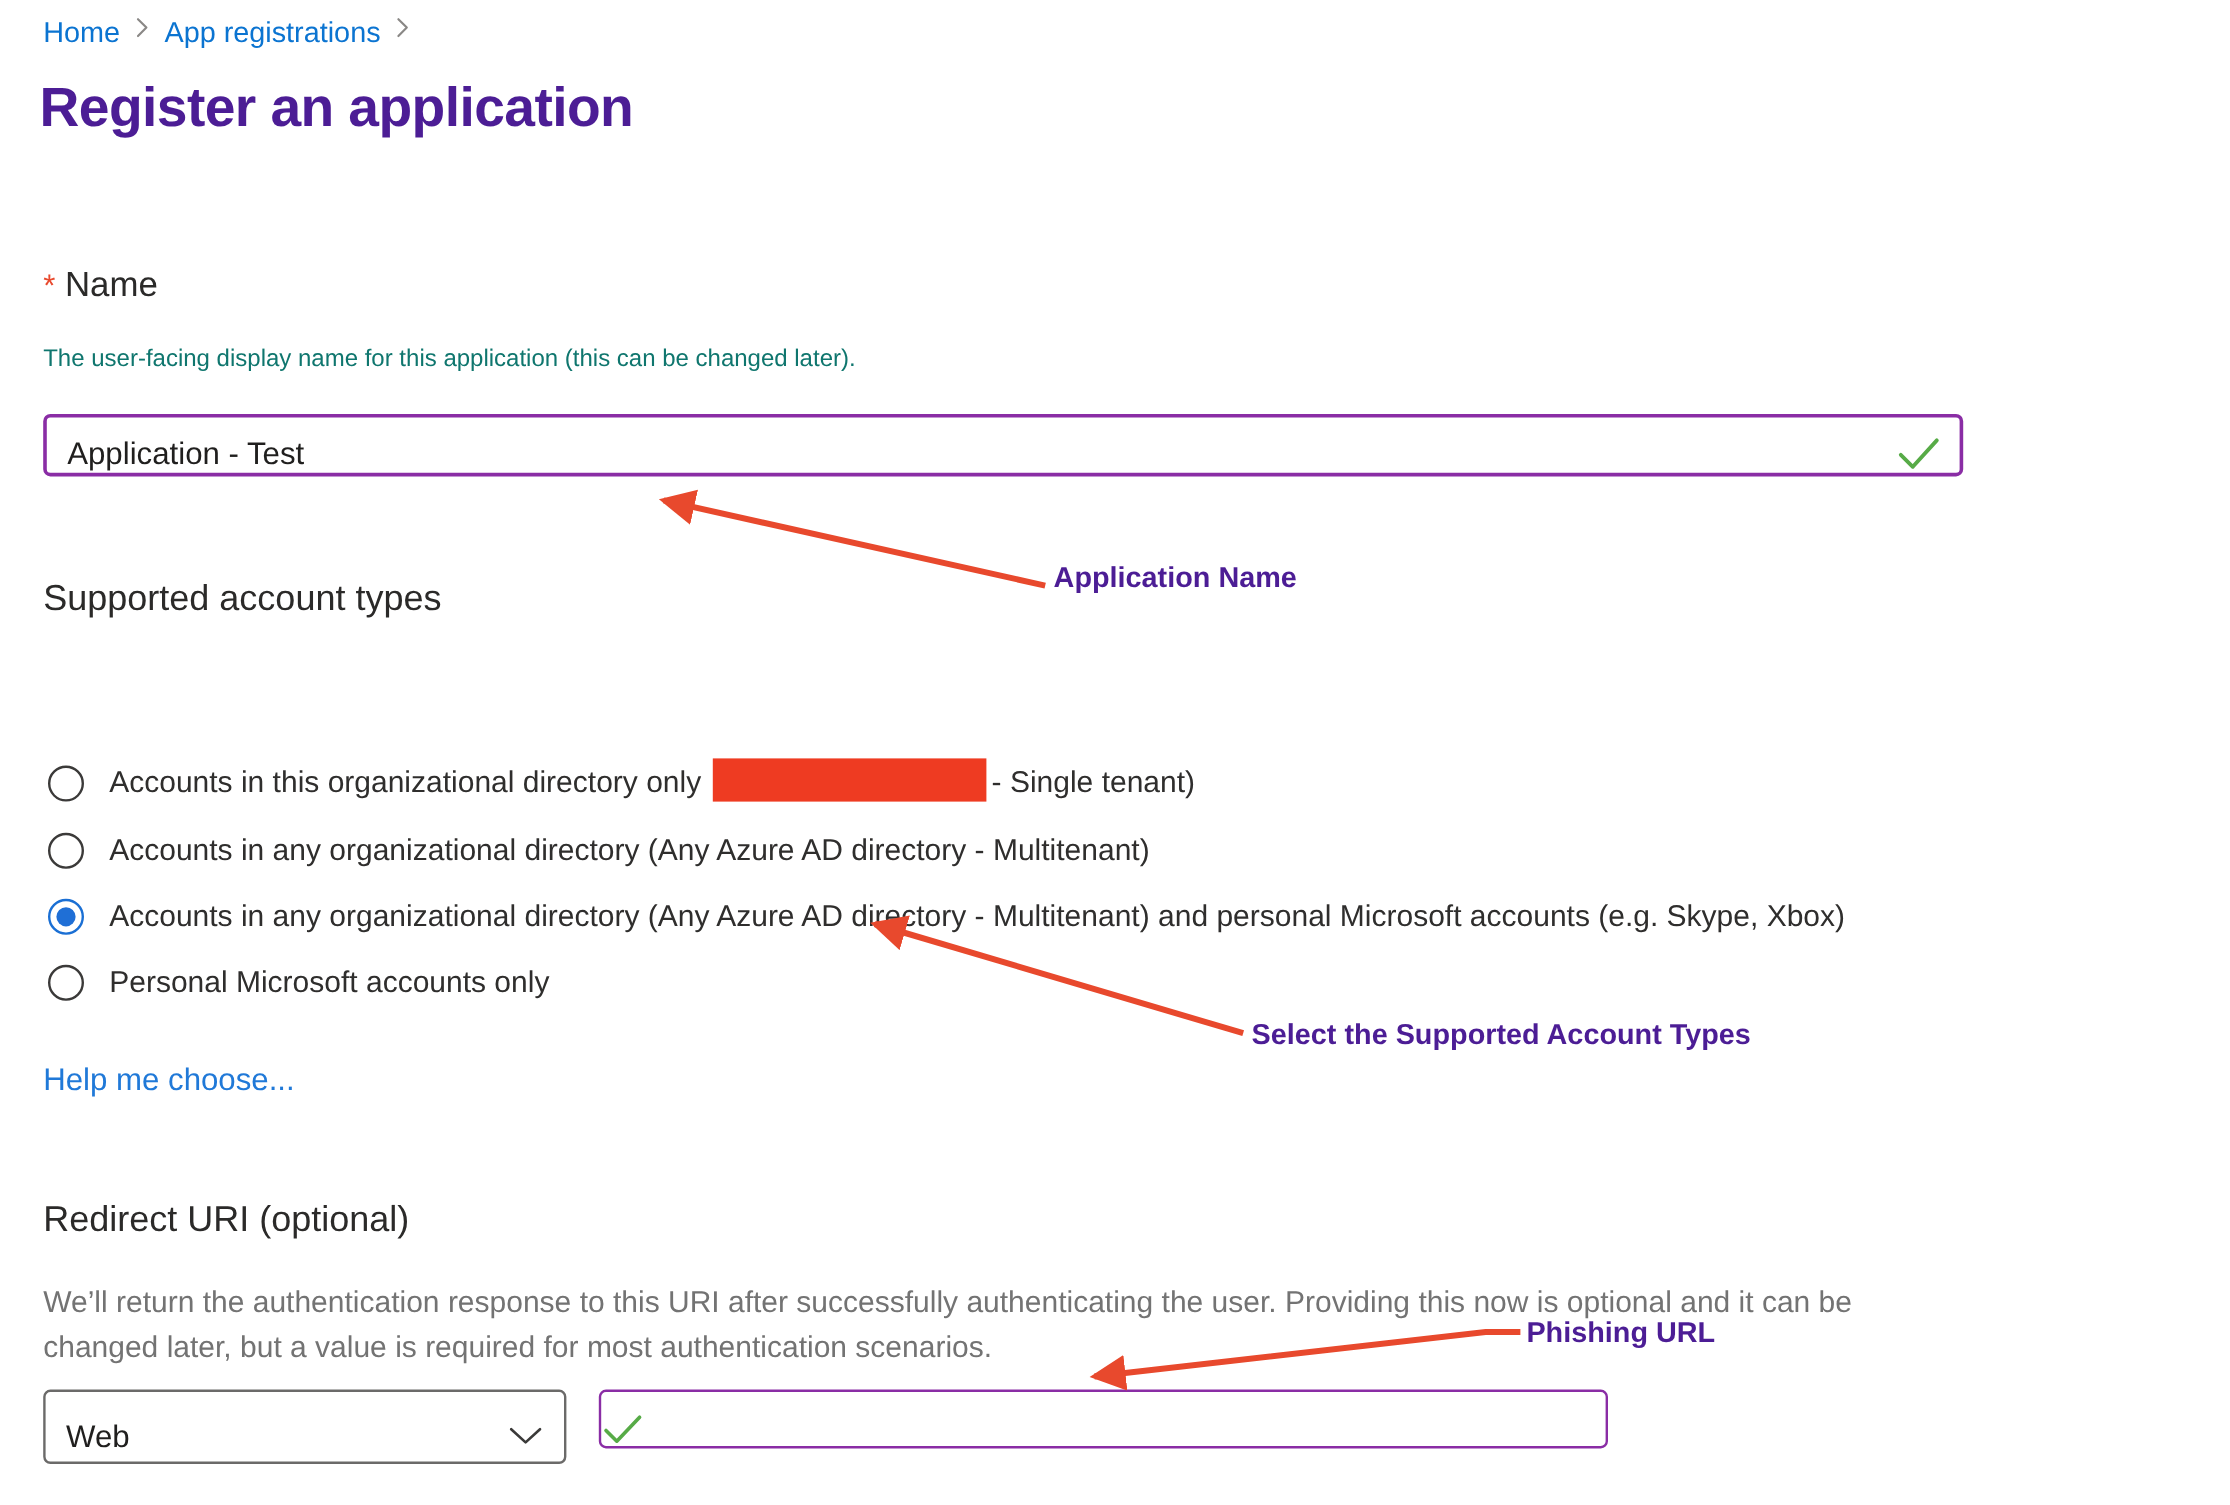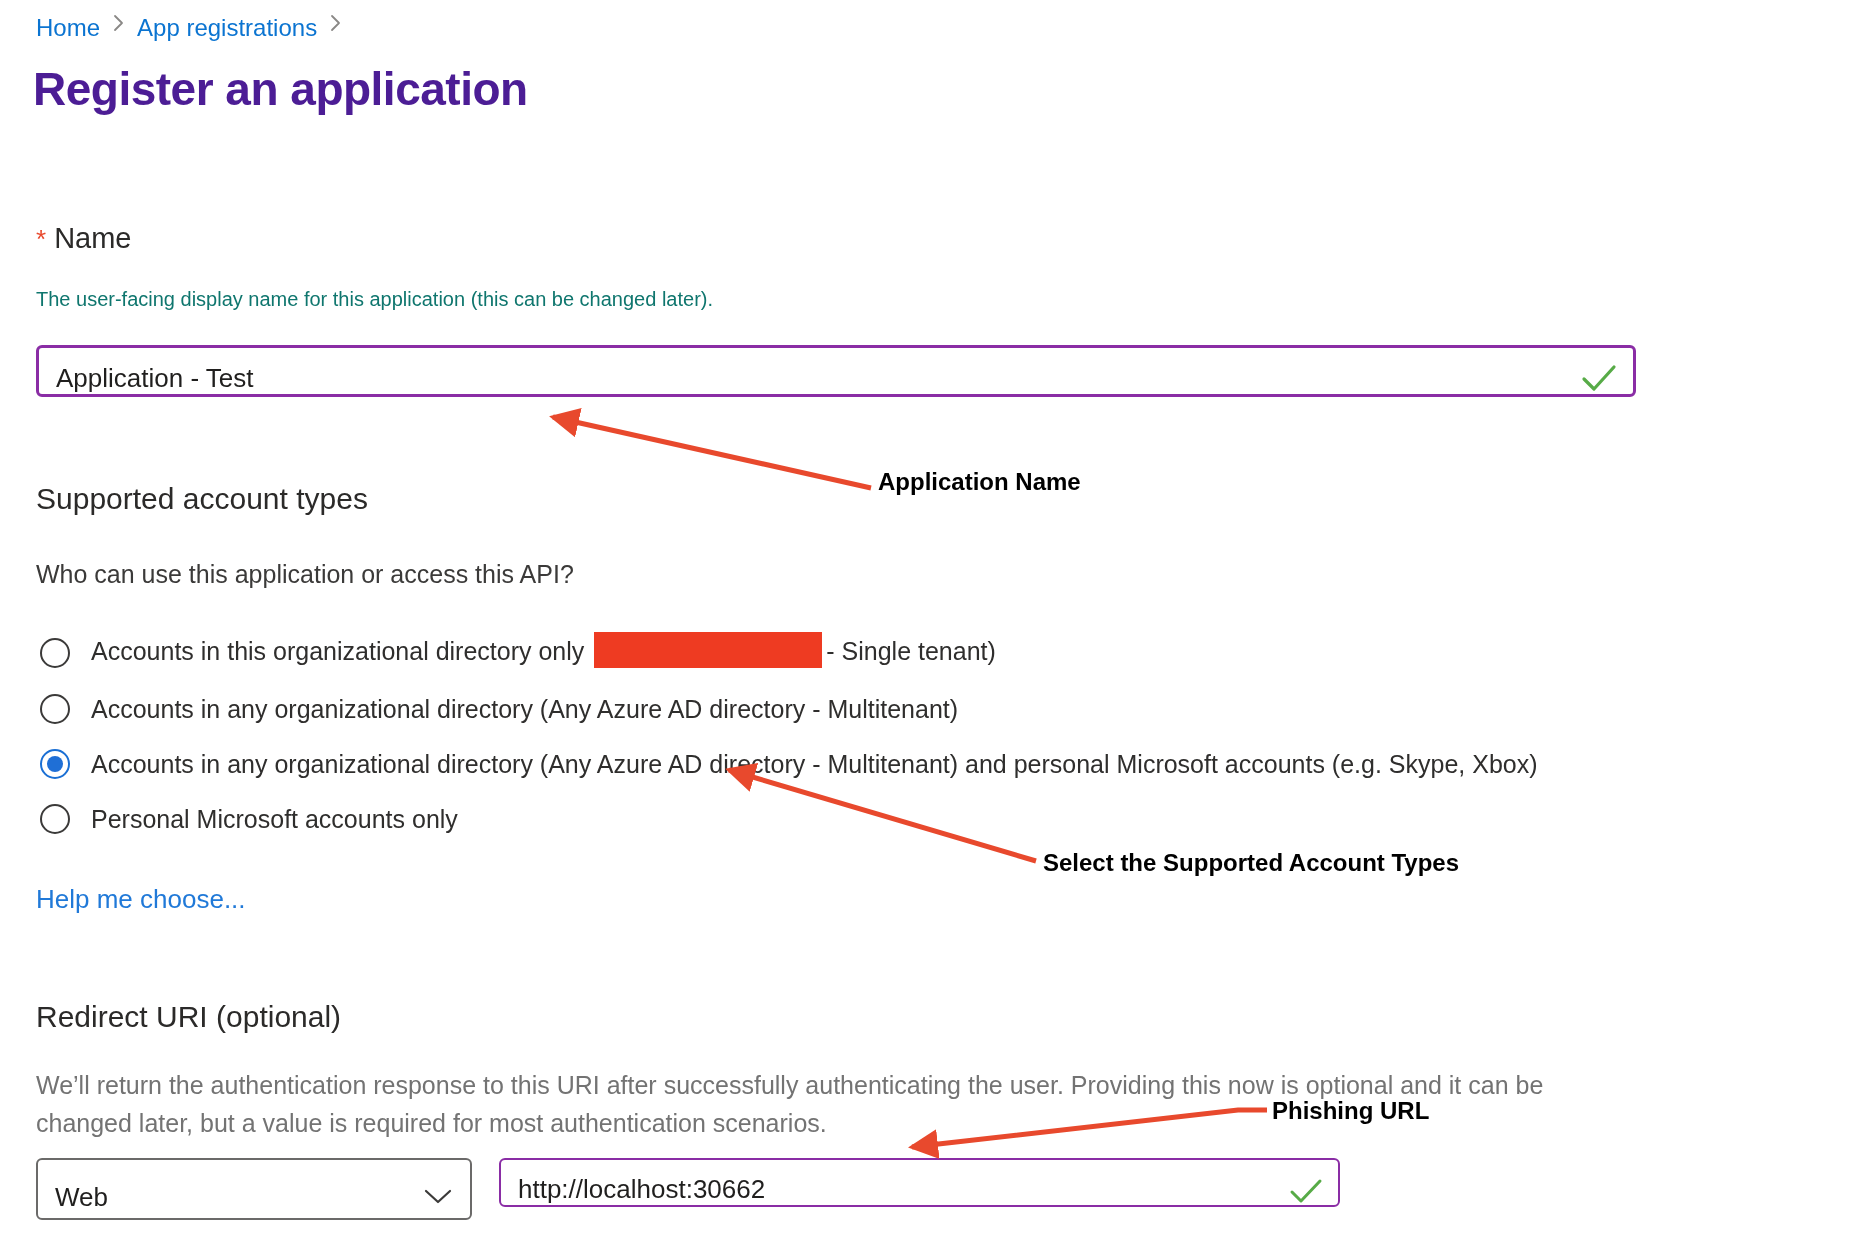--- a/index.html
+++ b/index.html
@@ -40,21 +40,21 @@
 
   
   .ruri-heading { position:absolute; left:36px; top:1000px; font-size:30px; color:#2b2a29; }
   .ruri-desc { position:absolute; left:36px; top:1066px; font-size:25px; color:#737373; line-height:38px; white-space:nowrap; }
 
   .platform-select { position:absolute; left:36px; top:1158px; width:436px; height:62px; border:2px solid #6b6a69; border-radius:6px; display:flex; align-items:center; justify-content:space-between; padding:16px 18px 0 17px; cursor:pointer; background:#fff; }
   .platform-value { font-size:26px; color:#201f1e; }
   .uri-input-wrap { left:499px; top:1158px; width:841px; height:49px; border-width:2.5px; }
 
   
-  .annot { position:absolute; color:#000000; font-weight:700; font-size:24px; white-space:nowrap; }
+  .annot { position:absolute; color:#4c1d95; font-weight:700; font-size:24px; white-space:nowrap; }
   .annot-app-name { left:878px; top:468px; }
   .annot-account { left:1043px; top:849px; }
   .annot-phishing { left:1272px; top:1097px; }
 
   .arrow-overlay { position:absolute; left:0; top:0; width:1858px; height:1254px; pointer-events:none; z-index:5; }
 </style>
 </head>
 <body>
 
 <div class="page">
@@ -84,21 +84,20 @@
   <div class="text-input-wrap name-input-wrap">
     <input type="text" value="Application - Test" style="">
     <span class="valid-check">
       <svg width="40" height="32" viewBox="0 0 40 32">
           <polyline points="5,17 15,27 35,5" fill="none" stroke="#57ab47" stroke-width="3.2" stroke-linecap="round" stroke-linejoin="round"></polyline>
         </svg>
     </span>
   </div>
 
   <div class="sat-heading">Supported account types</div>
-  <div class="sat-question">Who can use this application or access this API?</div>
 
   <div class="radio-row" style="top:615px;">
     <span class="radio-circle"></span>
     <span class="radio-label"><span>Accounts in this organizational directory only</span><span class="redaction-box"></span><span>- Single tenant)</span></span>
   </div>
 
   <div class="radio-row" style="top:671px;">
     <span class="radio-circle"></span>
     <span class="radio-label">Accounts in any organizational directory (Any Azure AD directory - Multitenant)</span>
   </div>
@@ -126,21 +125,20 @@
   <div class="platform-select">
     <span class="platform-value">Web</span>
     <span style="display:flex;align-items:center;">
       <svg width="28" height="16" viewBox="0 0 28 16">
           <polyline points="2,2 14,13 26,2" fill="none" stroke="#3b3a39" stroke-width="2.2" stroke-linecap="round" stroke-linejoin="round"></polyline>
         </svg>
     </span>
   </div>
 
   <div class="text-input-wrap uri-input-wrap">
-    <input type="text" value="http://localhost:30662" style="">
     <span class="valid-check">
       <svg width="36" height="28" viewBox="0 0 36 28">
           <polyline points="4,15 13,24 32,4" fill="none" stroke="#57ab47" stroke-width="3" stroke-linecap="round" stroke-linejoin="round"></polyline>
         </svg>
     </span>
   </div>
 
   <div class="annot annot-app-name">Application Name</div>
   <div class="annot annot-account">Select the Supported Account Types</div>
   <div class="annot annot-phishing">Phishing URL</div>

